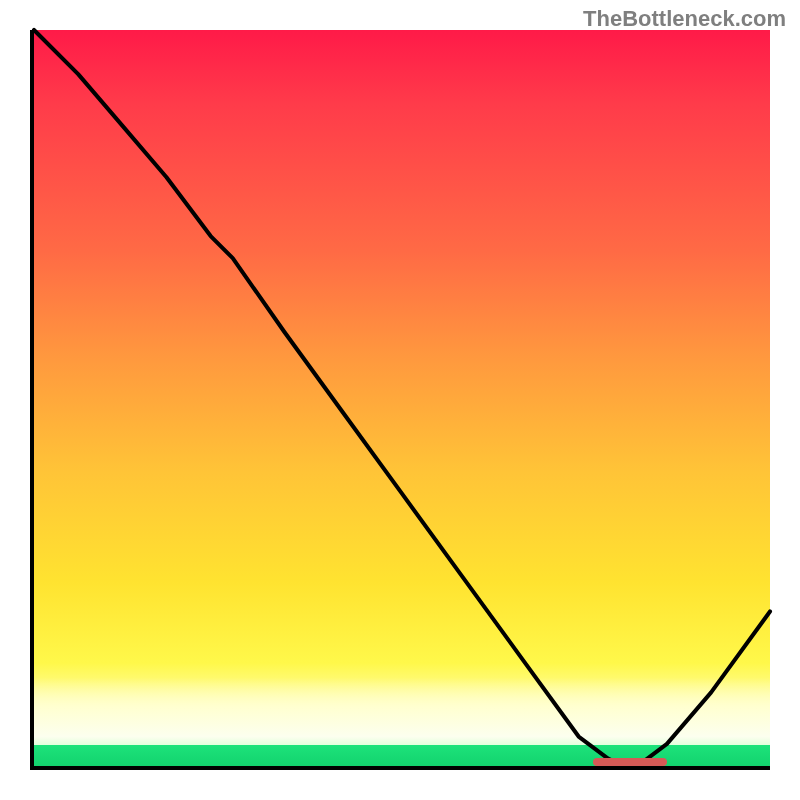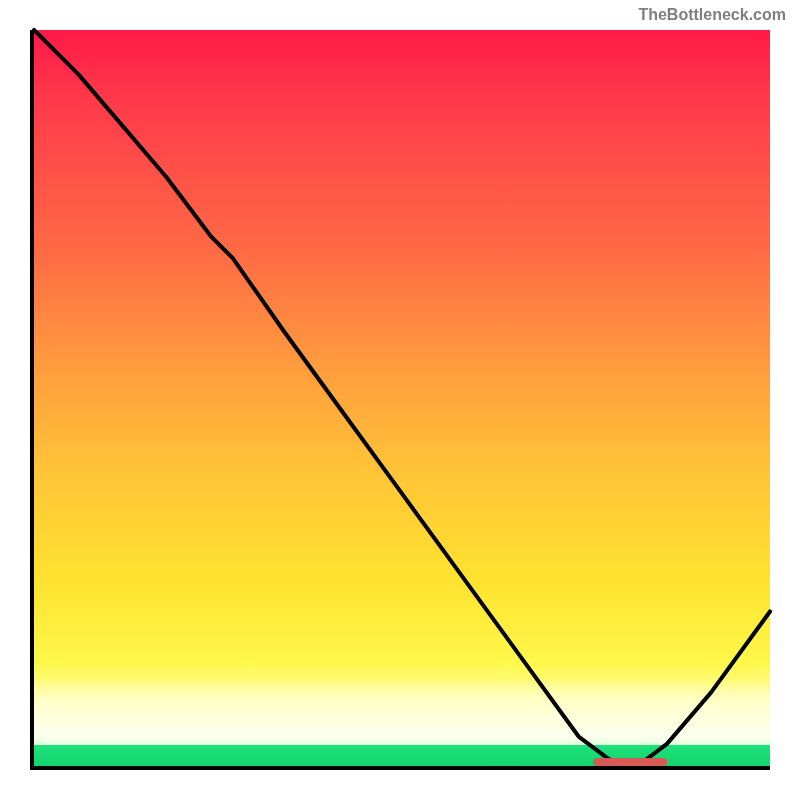--- a/index.html
+++ b/index.html
@@ -13,21 +13,21 @@
   }
   .wrap {
     position: relative;
     width: 800px;
     height: 800px;
   }
   .attribution {
     position: absolute;
     top: 6px;
     right: 14px;
-    font-size: 16px;
+    font-size: 22px;
     font-weight: 600;
     color: #7f7f7f;
   }
   .plot {
     position: absolute;
     left: 30px;
     top: 30px;
     width: 740px;
     height: 740px;
     border-left: 4px solid #000;

